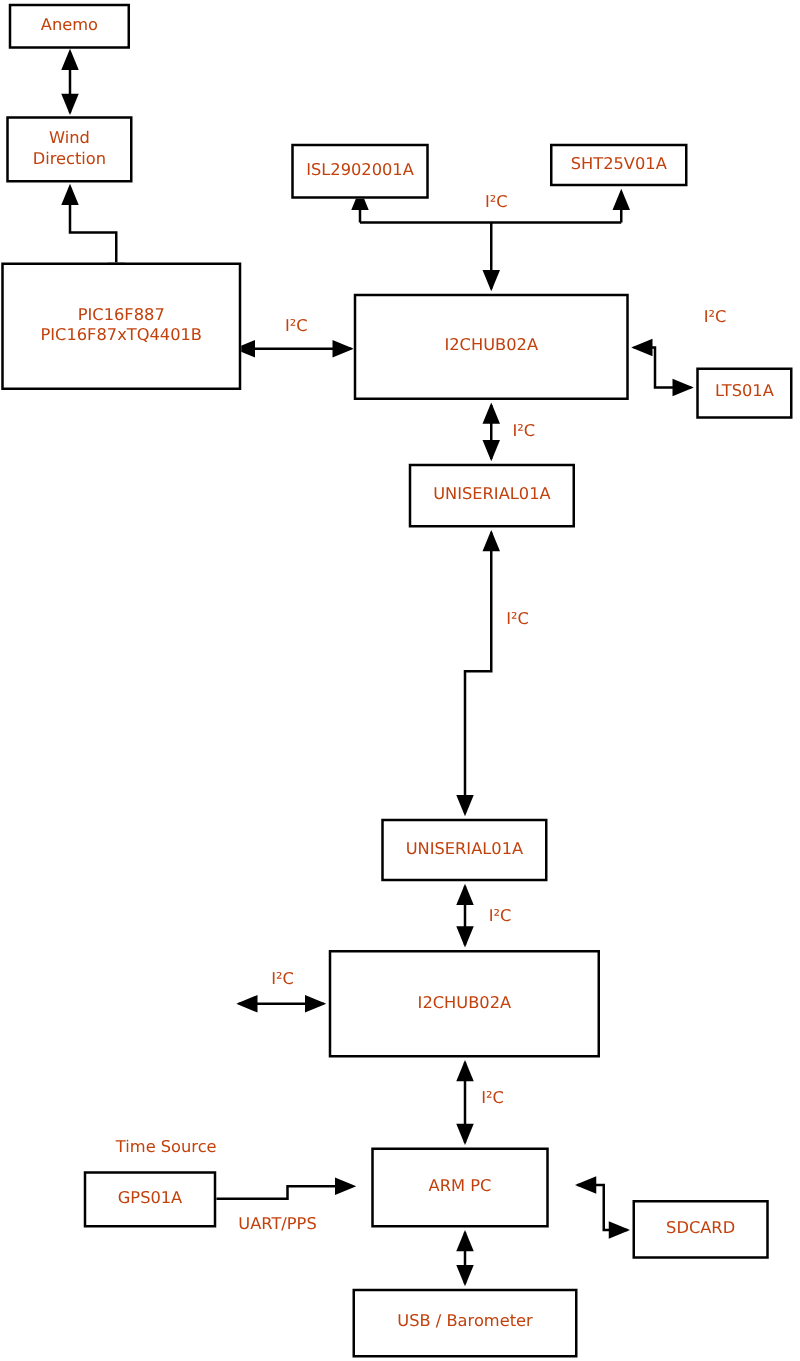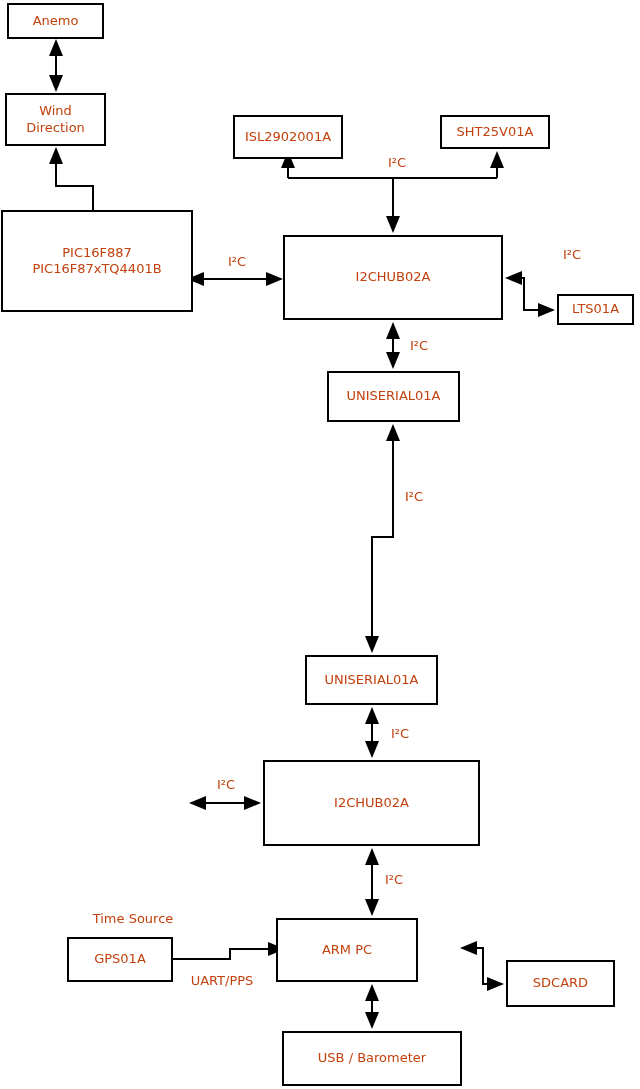--- a/index.html
+++ b/index.html
@@ -36,27 +36,27 @@
     font-size: 13px;
     white-space: nowrap;
   }
   
   .n-anemo        { left: 7px;   top: 3px;    width: 97px;  height: 36px; }
   .n-wind         { left: 5px;   top: 93px;   width: 101px; height: 53px; }
   .n-pic          { left: 1px;   top: 210px;  width: 192px; height: 102px; }
   .n-isl          { left: 233px; top: 115px;  width: 110px; height: 44px; }
   .n-sht          { left: 440px; top: 115px;  width: 110px; height: 34px; }
   .n-hub1         { left: 283px; top: 235px;  width: 220px; height: 85px; }
-  .n-lts          { left: 557px; top: 294px;  width: 77px;  height: 31px; }
+  .n-lts          { left: 557px; top: 294px;  width: 77px;  height: 41px; }
   .n-uni1         { left: 327px; top: 371px;  width: 133px; height: 51px; }
   .n-uni2         { left: 305px; top: 655px;  width: 133px; height: 50px; }
   .n-baro         { left: 75px;  top: 775px;  width: 112px; height: 57px; }
   .n-hub2         { left: 263px; top: 760px;  width: 217px; height: 86px; }
   .n-gps          { left: 67px;  top: 937px;  width: 106px; height: 45px; }
-  .n-arm          { left: 276px; top: 918px;  width: 142px; height: 64px; }
+  .n-arm          { left: 297px; top: 918px;  width: 142px; height: 64px; }
   .n-sdcard       { left: 506px; top: 960px;  width: 109px; height: 47px; }
   .n-usb          { left: 282px; top: 1031px; width: 180px; height: 55px; }
   
   .l-pic-hub      { left: 237px; top: 261px; }
   .l-sensor-bus   { left: 397px; top: 162px; }
   .l-lts          { left: 572px; top: 254px; }
   .l-hub-uni      { left: 419px; top: 345px; }
   .l-trunk        { left: 414px; top: 496px; }
   .l-uni-hub      { left: 400px; top: 733px; }
   .l-baro         { left: 226px; top: 784px; }

